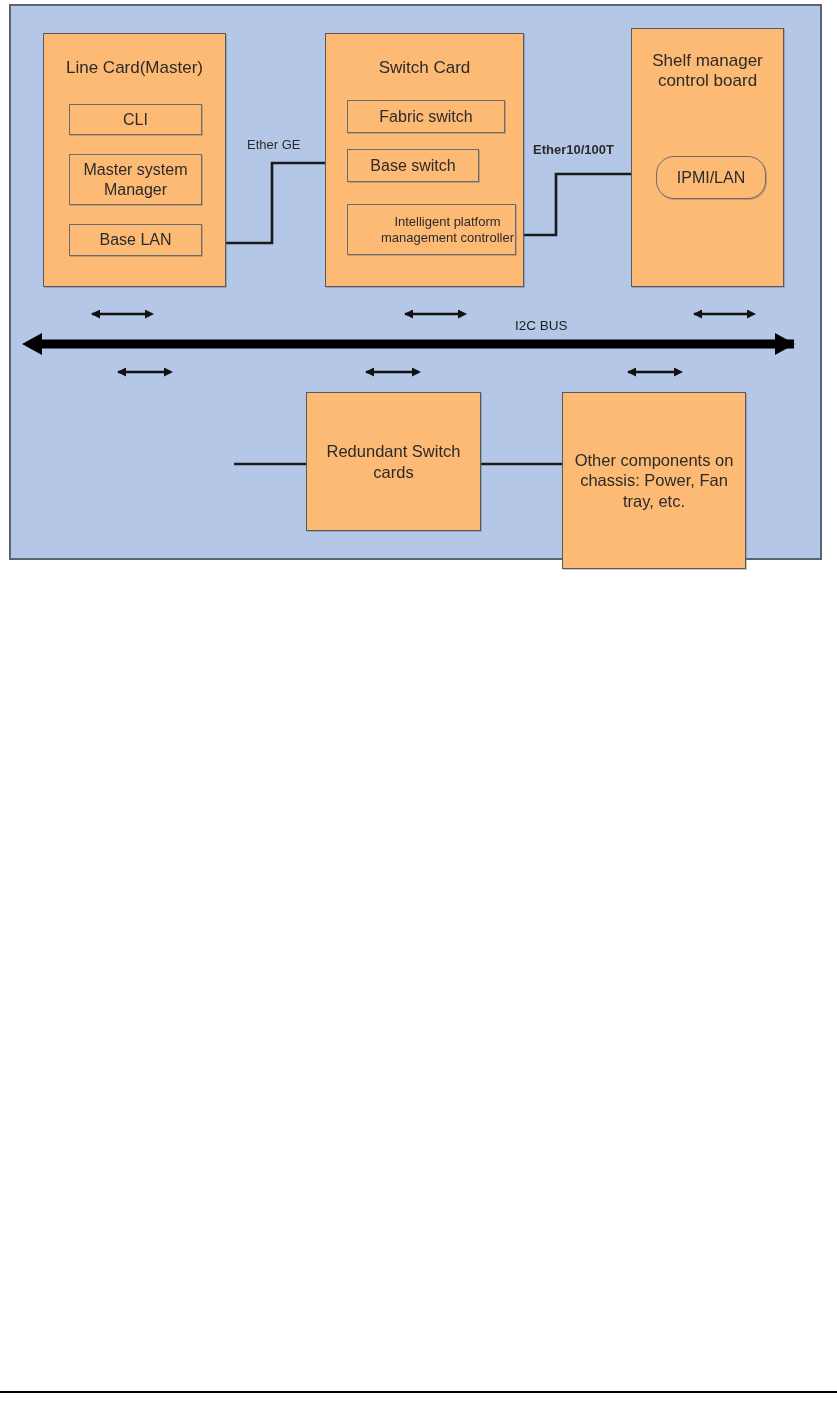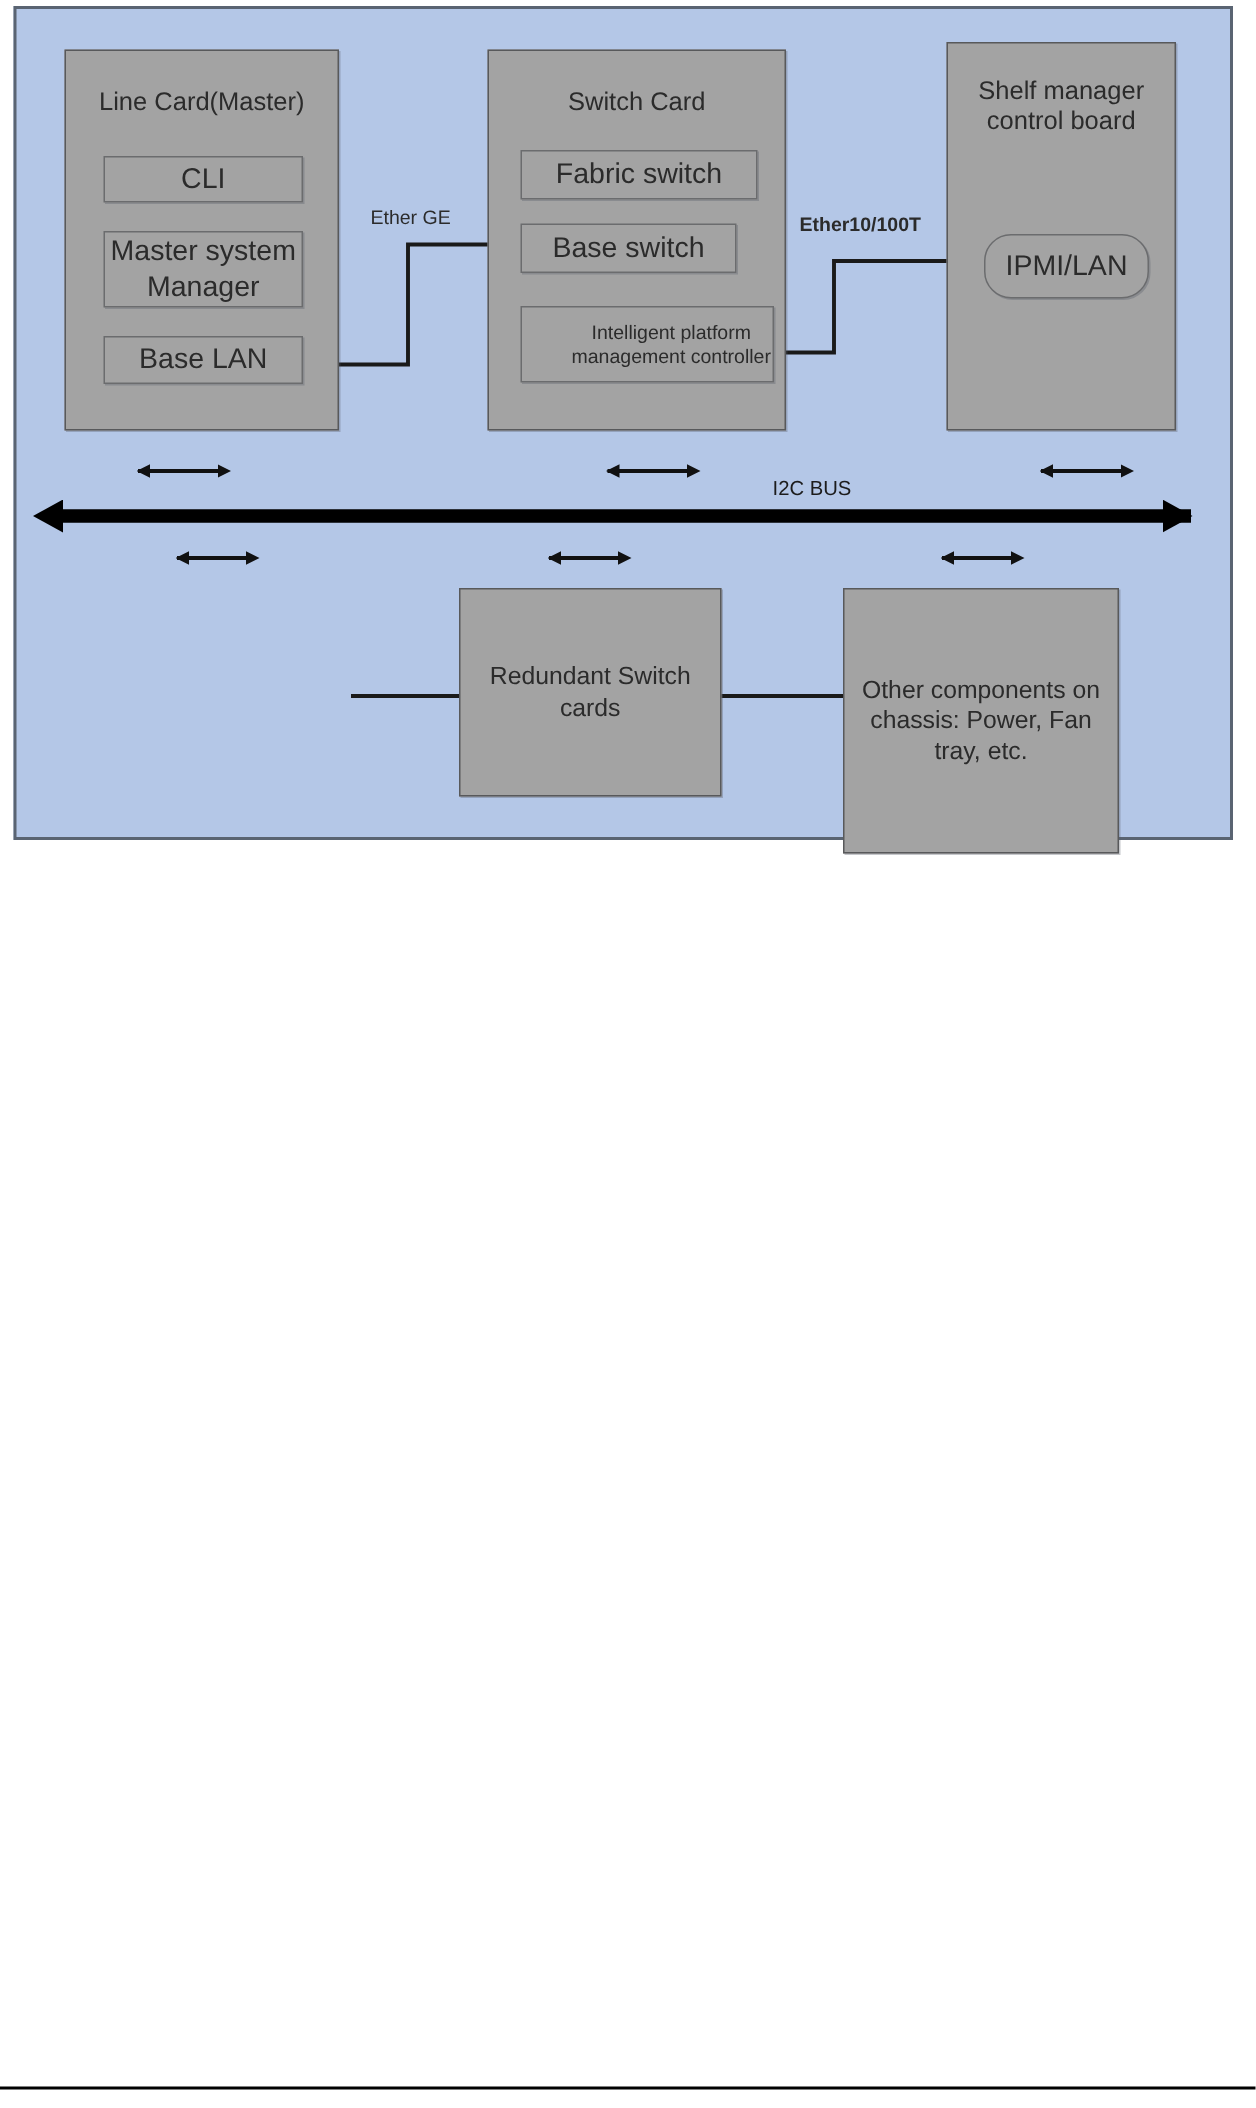--- a/index.html
+++ b/index.html
@@ -33,21 +33,21 @@
     left: 0;
     top: 0;
     width: 813px;
     height: 556px;
     overflow: visible;
   }
 
   
   .node {
     position: absolute;
-    background: #a3a3a3;
+    background: #fdba74;
     border: 1.6px solid #58595b;
     box-sizing: border-box;
     display: flex;
     align-items: center;
     justify-content: center;
     text-align: center;
     color: #2b2b2b;
     line-height: 1.22;
     box-shadow: 1px 1px 0 rgba(90,95,105,0.35);
   }
@@ -60,21 +60,21 @@
     position: absolute;
     left: 0;
     right: 0;
     text-align: center;
     color: #2b2b2b;
     font-size: 17px;
     line-height: 1.2;
   }
 
   .sub {
-    font-size: 19px;
+    font-size: 16px;
     border: 1.5px solid #6b6c6e;
   }
 
   .big-label {
     font-size: 16.5px;
   }
 
   
   .edge-label {
     position: absolute;
@@ -158,21 +158,21 @@
     </div>
   </div>
 
   <div class="node card-outer" style="left:314px; top:27px; width:199px; height:254px;">
     <div class="card-title" style="top:24px;">Switch Card</div>
 
     <div class="node sub" style="left:21px; top:66px; width:158px; height:33px;">
       <span>Fabric switch</span>
     </div>
 
-    <div class="node sub" style="left:21px; top:115px; width:144px; height:33px;">
+    <div class="node sub" style="left:21px; top:115px; width:132px; height:33px;">
       <span>Base switch</span>
     </div>
 
     <div class="node sub" style="left:21px; top:170px; width:169px; height:51px; font-size:13px;padding-left:32px;">
       <span>Intelligent platform management controller</span>
     </div>
   </div>
 
   <div class="node card-outer" style="left:620px; top:22px; width:153px; height:259px;">
     <div class="card-title" style="top:22px; padding:0 14px;">Shelf manager control board</div>

